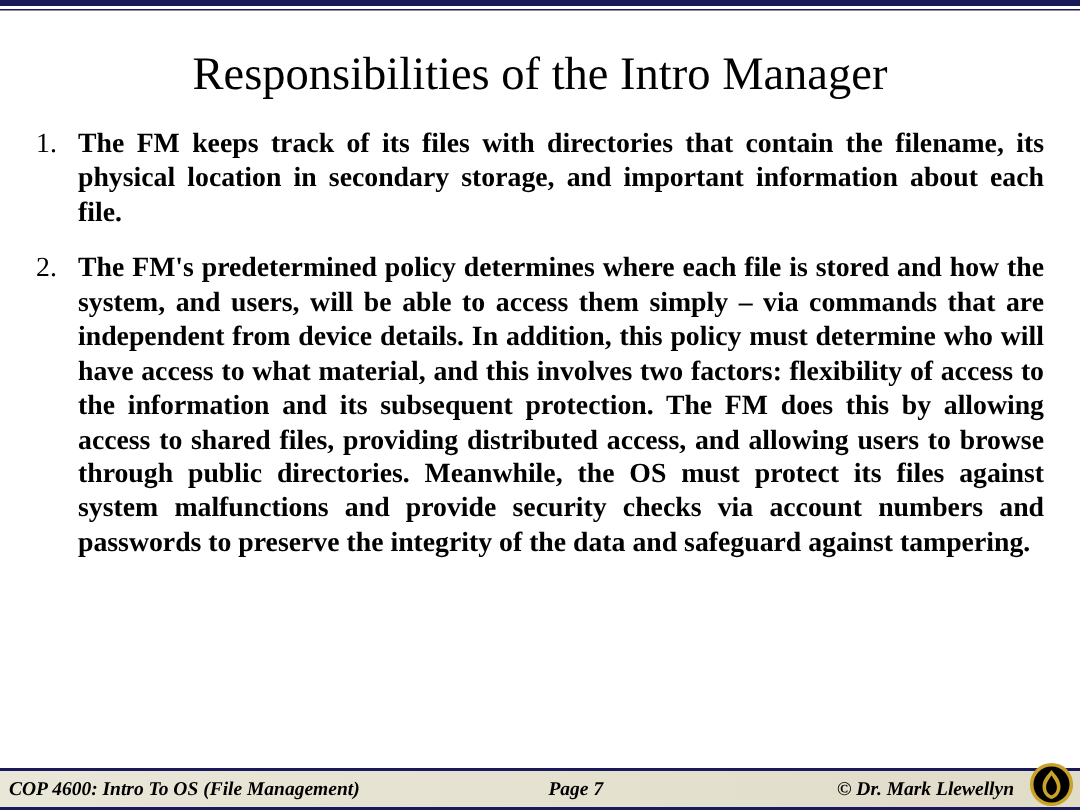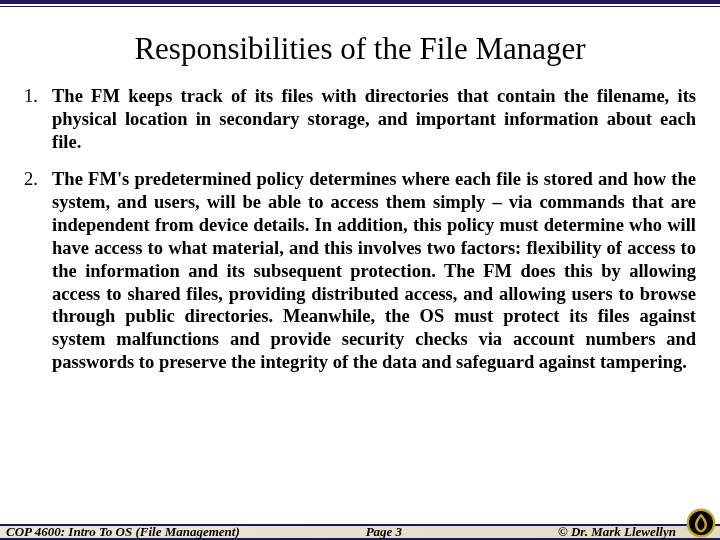--- a/index.html
+++ b/index.html
@@ -46,21 +46,21 @@
     padding-right: 6px;
   }
   .txt {
     text-align: justify;
     flex: 1;
     font-weight: bold;
   }
   .footer {
     position: absolute;
     left: 0; right: 0; bottom: 0;
-    height: 16px;
+    height: 28px;
     border-top: 2px solid #1a1a5a;
     border-bottom: 2px solid #1a1a5a;
     background: linear-gradient(to right, #e9e7d8, #e0dcc8);
     display: flex;
     align-items: center;
     font-family: "Times New Roman", serif;
     font-style: italic;
     font-weight: bold;
     font-size: 13px;
     padding: 0 8px 0 6px;
@@ -78,37 +78,37 @@
   }
   .logo svg { width: 100%; height: 100%; }
 </style>
 </head>
 <body>
 
 <div class="top-border"></div>
 <div class="top-thin"></div>
 
 <div class="content">
-  <h1 class="title">Responsibilities of the File Manager</h1>
+  <h1 class="title">Responsibilities of the Intro Manager</h1>
 
   <ol class="list">
     <li class="list-item">
       <div class="num">1.</div>
       <div class="txt">The FM keeps track of its files with directories that contain the filename, its physical location in secondary storage, and important information about each file.</div>
     </li>
     <li class="list-item">
       <div class="num">2.</div>
       <div class="txt">The FM's predetermined policy determines where each file is stored and how the system, and users, will be able to access them simply – via commands that are independent from device details.  In addition, this policy must determine who will have access to what material, and this involves two factors: flexibility of access to the information and its subsequent protection.  The FM does this by allowing access to shared files, providing distributed access, and allowing users to browse through public directories.  Meanwhile, the OS must protect its files against system malfunctions and provide security checks via account numbers and passwords to preserve the integrity of the data and safeguard against tampering.</div>
     </li>
   </ol>
 </div>
 
 <div class="footer">
   <div class="left">COP 4600: Intro To OS  (File Management)</div>
-  <div class="mid">Page 3</div>
+  <div class="mid">Page 7</div>
   <div class="right">© Dr. Mark Llewellyn</div>
 </div>
 
 <div class="logo">
   <svg viewBox="0 0 100 100">
     <circle cx="50" cy="50" r="48" fill="#c9a227"></circle>
     <circle cx="50" cy="50" r="40" fill="#000"></circle>
     <path d="M50 18 C60 30 70 40 70 55 C70 70 60 80 50 82 C40 80 30 70 30 55 C30 40 40 30 50 18 Z" fill="#c9a227"></path>
     <path d="M50 30 C55 38 62 46 62 56 C62 66 56 72 50 74 C44 72 38 66 38 56 C38 46 45 38 50 30 Z" fill="#000"></path>
   </svg>

